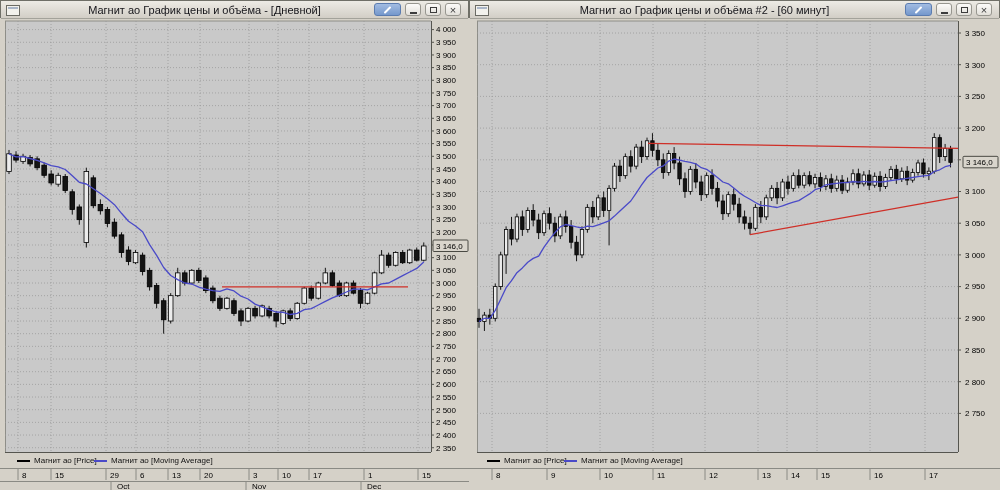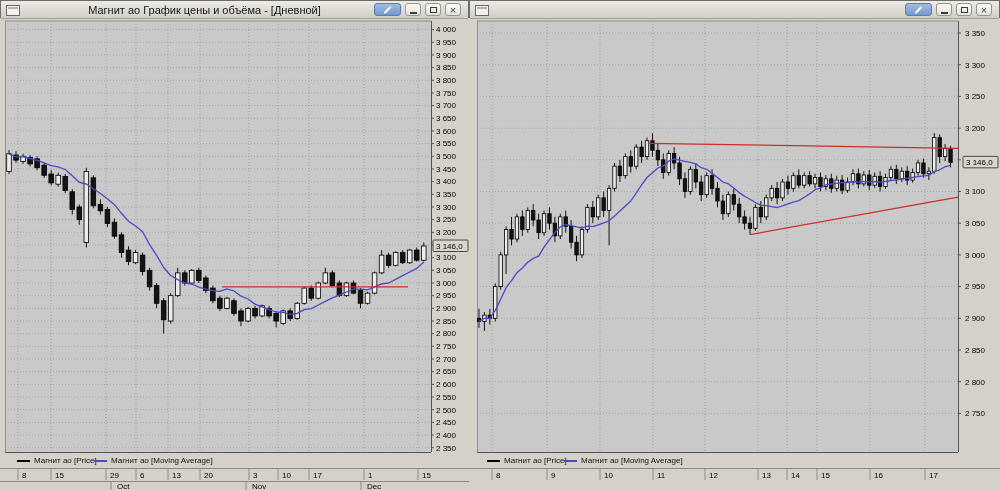--- a/index.html
+++ b/index.html
@@ -621,20 +621,21 @@
           <line x1="179" y1="143.316" x2="489" y2="148.388" stroke="#cf2f27" stroke-width="1.2"></line>
           <line x1="281" y1="234.612" x2="489" y2="197.206" stroke="#cf2f27" stroke-width="1.2"></line>
         </g>
         <g>
           <rect x="494" y="156.336" width="35" height="11.5" fill="#d9d5cc" stroke="#4a4a44" stroke-width="1" rx="1"></rect>
           <text x="497" y="165.13600000000002" font-size="8" fill="#000000">3 146,0</text>
         </g>
       </svg>
     <div class="titlebar">
       <span class="win-icon"></span>
+      <span class="title">Магнит ао График цены и объёма #2 - [60 минут]</span>
       <span class="btns">
         <span class="btn pin">
             <span class="glyph-pen"></span>
           </span>
         <span class="btn">
             <span class="glyph-min"></span>
           </span>
         <span class="btn">
             <span class="glyph-restore"></span>
           </span>

